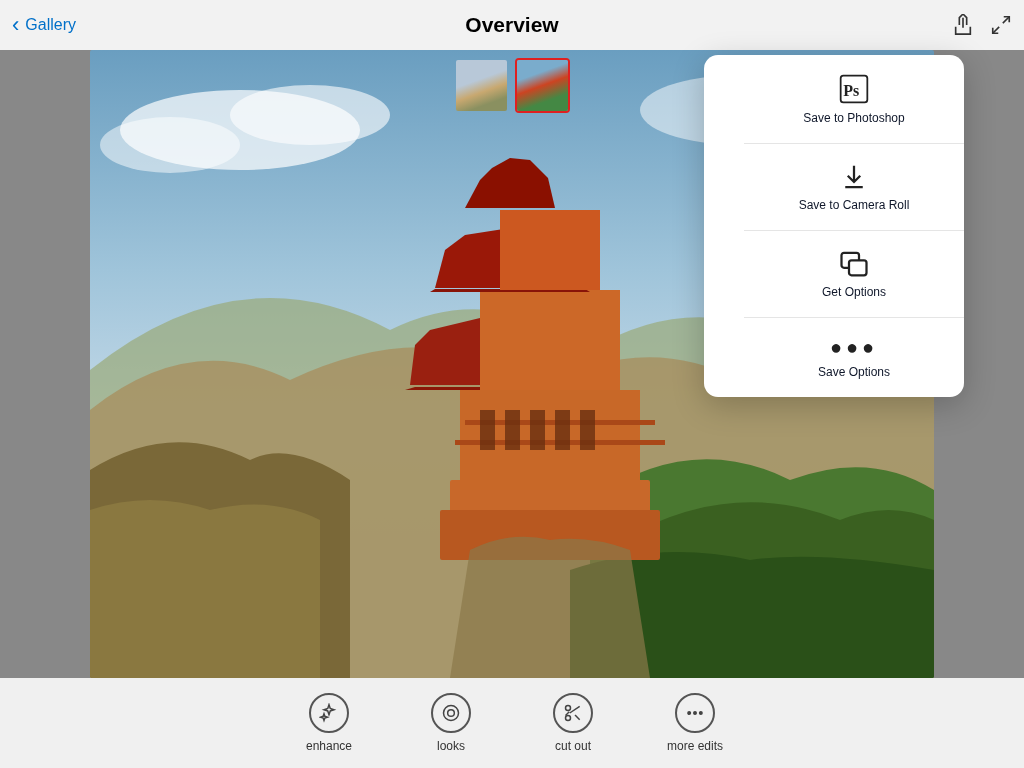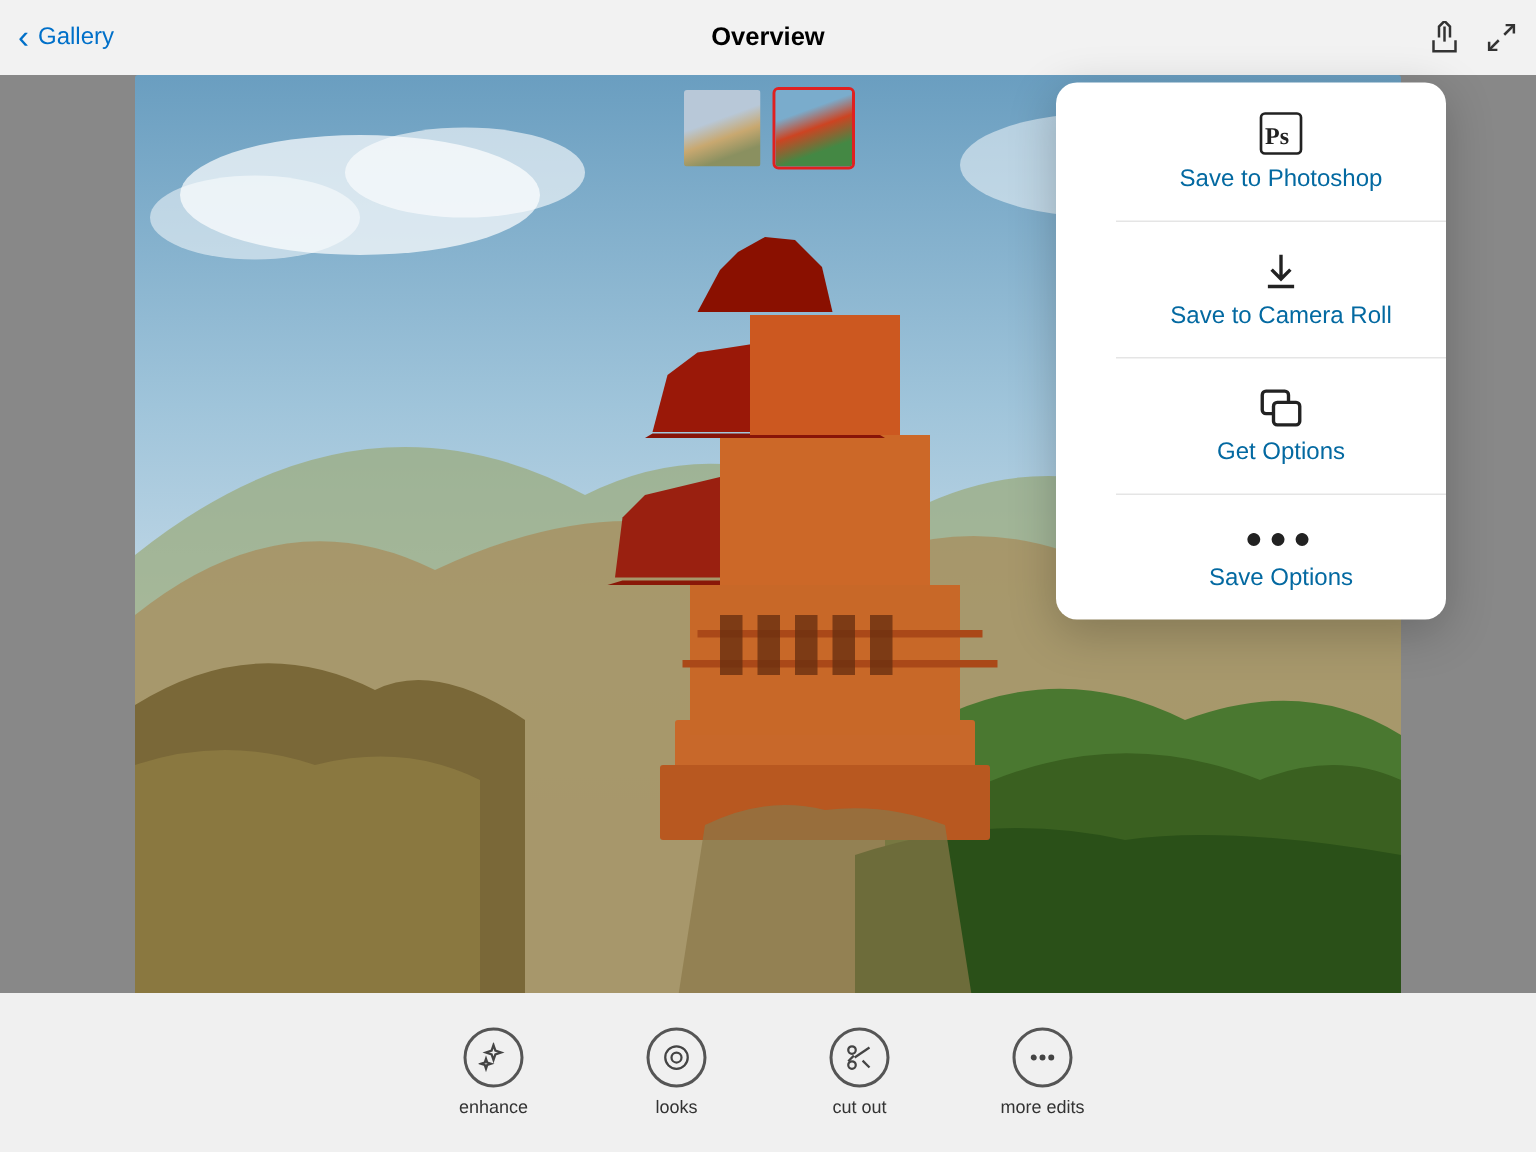--- a/index.html
+++ b/index.html
@@ -29,21 +29,21 @@
       display: flex;
       align-items: center;
       gap: 4px;
       color: #0070c9;
       font-size: 16px;
       cursor: pointer;
       background: none;
       border: none;
     }
     .top-title {
-      font-size: 17px;
+      font-size: 21px;
       font-weight: 600;
       color: #000;
     }
     .top-right-icons {
       position: absolute;
       right: 12px;
       display: flex;
       gap: 16px;
       align-items: center;
     }
@@ -110,21 +110,21 @@
     .scene-svg {
       position: absolute;
       top: 0; left: 0;
       width: 100%; height: 100%;
     }
 
     
     .bottom-toolbar {
       position: absolute;
       bottom: 0; left: 0; right: 0;
-      height: 106px;
+      height: 90px;
       background: #f0f0f0;
       display: flex;
       align-items: center;
       justify-content: center;
       gap: 12px;
       z-index: 10;
     }
     .tool-item {
       display: flex;
       flex-direction: column;
@@ -177,22 +177,22 @@
       border-bottom: none;
     }
     .popup-icon {
       font-size: 24px;
       color: #222;
       display: flex;
       align-items: center;
       justify-content: center;
     }
     .popup-label {
-      font-size: 16px;
-      color: #0369a1;
+      font-size: 12px;
+      color: #0f172a;
     }
 
     
     .side-bar-left {
       position: absolute;
       top: 50px;
       left: 0;
       width: 90px;
       bottom: 90px;
       background: #888;

